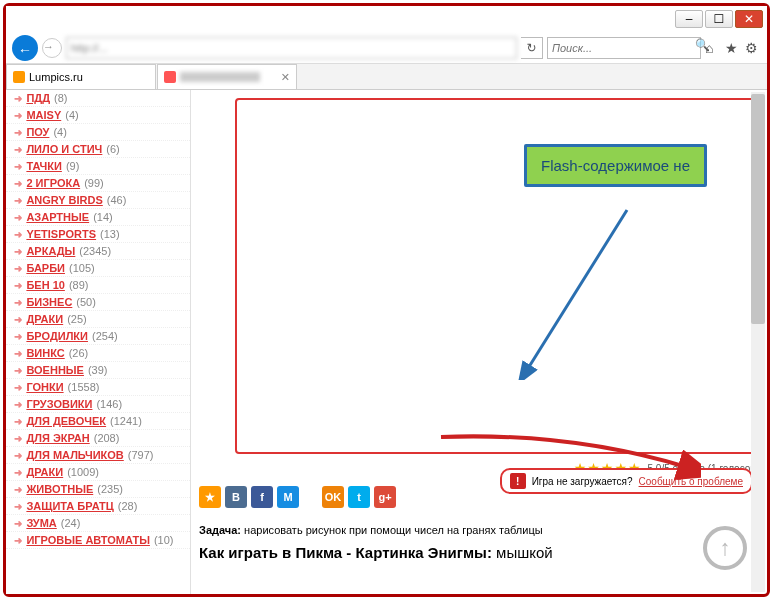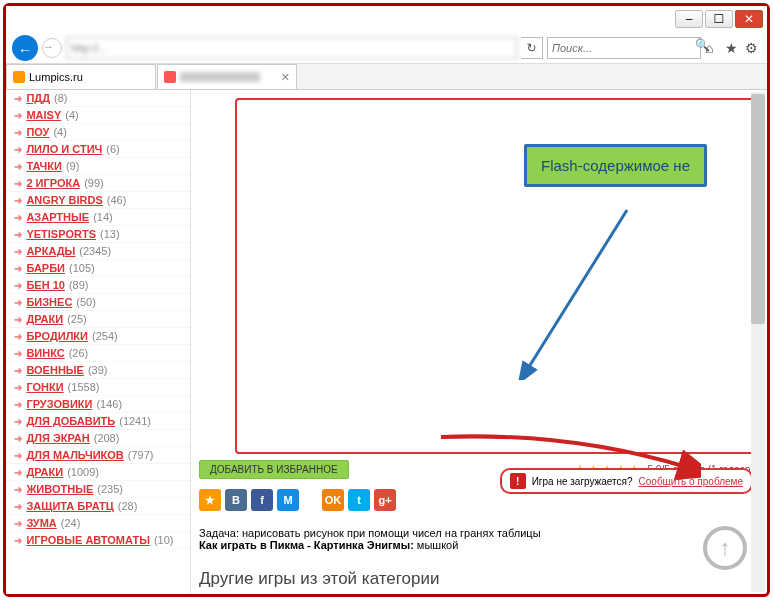--- a/index.html
+++ b/index.html
@@ -51,22 +51,22 @@
 .social-row { display: flex; gap: 4px; margin-top: 10px; align-items: center; }
 .soc { width: 22px; height: 22px; border-radius: 3px; display: flex; align-items: center; justify-content: center; color: #fff; font-size: 11px; font-weight: bold; }
 
 .error-pill { position: absolute; top: 378px; right: 14px; border: 2px solid #d33; border-radius: 10px; padding: 3px 8px; display: flex; align-items: center; gap: 6px; font-size: 10px; background: #fff; }
 .err-ic { width: 16px; height: 16px; background: #c22; color: #fff; display: flex; align-items: center; justify-content: center; font-weight: bold; border-radius: 2px; }
 .err-link { color: #c33; text-decoration: underline; cursor: pointer; }
 
 .arrow2 { position: absolute; top: 337px; left: 240px; }
 
 .task-txt { font-size: 11px; margin-top: 16px; }
-.task-txt b { font-weight: normal; margin-top: 40px; }
-.howto-txt { font-size: 11px; }
+.task-txt b { font-weight: bold; margin-top: 40px; }
+.howto-txt { font-size: 15px; margin-top: 8px; }
 
 .section-hd { font-size: 17px; color: #444; margin-top: 18px; }
 
 .scroll-top { position: absolute; bottom: 24px; right: 20px; width: 44px; height: 44px; border-radius: 50%; border: 4px solid #bbb; display: flex; align-items: center; justify-content: center; color: #bbb; font-size: 22px; cursor: pointer; background: #fff; }
 
 .vscroll { position: absolute; right: 2px; top: 86px; bottom: 2px; width: 14px; background: #f0f0f0; }
 .vscroll-thumb { position: absolute; top: 2px; width: 100%; height: 230px; background: #c4c4c4; border-radius: 2px; }
 </style>
 </head>
 <body>
@@ -197,21 +197,21 @@
           <span class="cat-name">ГОНКИ</span>
           <span class="cat-count">(1558)</span>
         </div>
         <div class="cat-item">
           <span class="cat-arrow">➜</span>
           <span class="cat-name">ГРУЗОВИКИ</span>
           <span class="cat-count">(146)</span>
         </div>
         <div class="cat-item">
           <span class="cat-arrow">➜</span>
-          <span class="cat-name">ДЛЯ ДОБАВИТЬ</span>
+          <span class="cat-name">ДЛЯ ДЕВОЧЕК</span>
           <span class="cat-count">(1241)</span>
         </div>
         <div class="cat-item">
           <span class="cat-arrow">➜</span>
           <span class="cat-name">ДЛЯ ЭКРАН</span>
           <span class="cat-count">(208)</span>
         </div>
         <div class="cat-item">
           <span class="cat-arrow">➜</span>
           <span class="cat-name">ДЛЯ МАЛЬЧИКОВ</span>
@@ -254,21 +254,20 @@
           <defs>
               <marker id="ah1" markerWidth="10" markerHeight="10" refX="2" refY="3" orient="auto">
                 <path d="M0,0 L0,6 L8,3 z" fill="#2a6fb0"></path>
               </marker>
             </defs>
           <line x1="110" y1="10" x2="10" y2="170" stroke="#2a6fb0" stroke-width="3" marker-end="url(#ah1)"></line>
         </svg>
       </div>
 
       <div class="btn-row">
-        <button class="green-btn">ДОБАВИТЬ В ИЗБРАННОЕ</button>
         <div class="stars">
           <span class="star">★</span>
           <span class="star">★</span>
           <span class="star">★</span>
           <span class="star">★</span>
           <span class="star">★</span>
           <span style="margin-left:6px">5.0/5 оценка (1 голосов)</span>
         </div>
       </div>
 
@@ -297,21 +296,20 @@
         <path d="M 10 10 Q 140 5 255 40" stroke="#c22" stroke-width="4" fill="none" marker-end="url(#ah2)"></path>
       </svg>
 
       <div class="task-txt">
         <b>Задача:</b><span> нарисовать рисунок при помощи чисел на гранях таблицы</span>
       </div>
       <div class="howto-txt">
         <b>Как играть в Пикма - Картинка Энигмы:</b><span> мышкой</span>
       </div>
 
-      <div class="section-hd">Другие игры из этой категории</div>
 
       <div class="scroll-top">↑</div>
 
     </div>
   </div>
 
   <div class="vscroll">
     <div class="vscroll-thumb"></div>
   </div>
 

